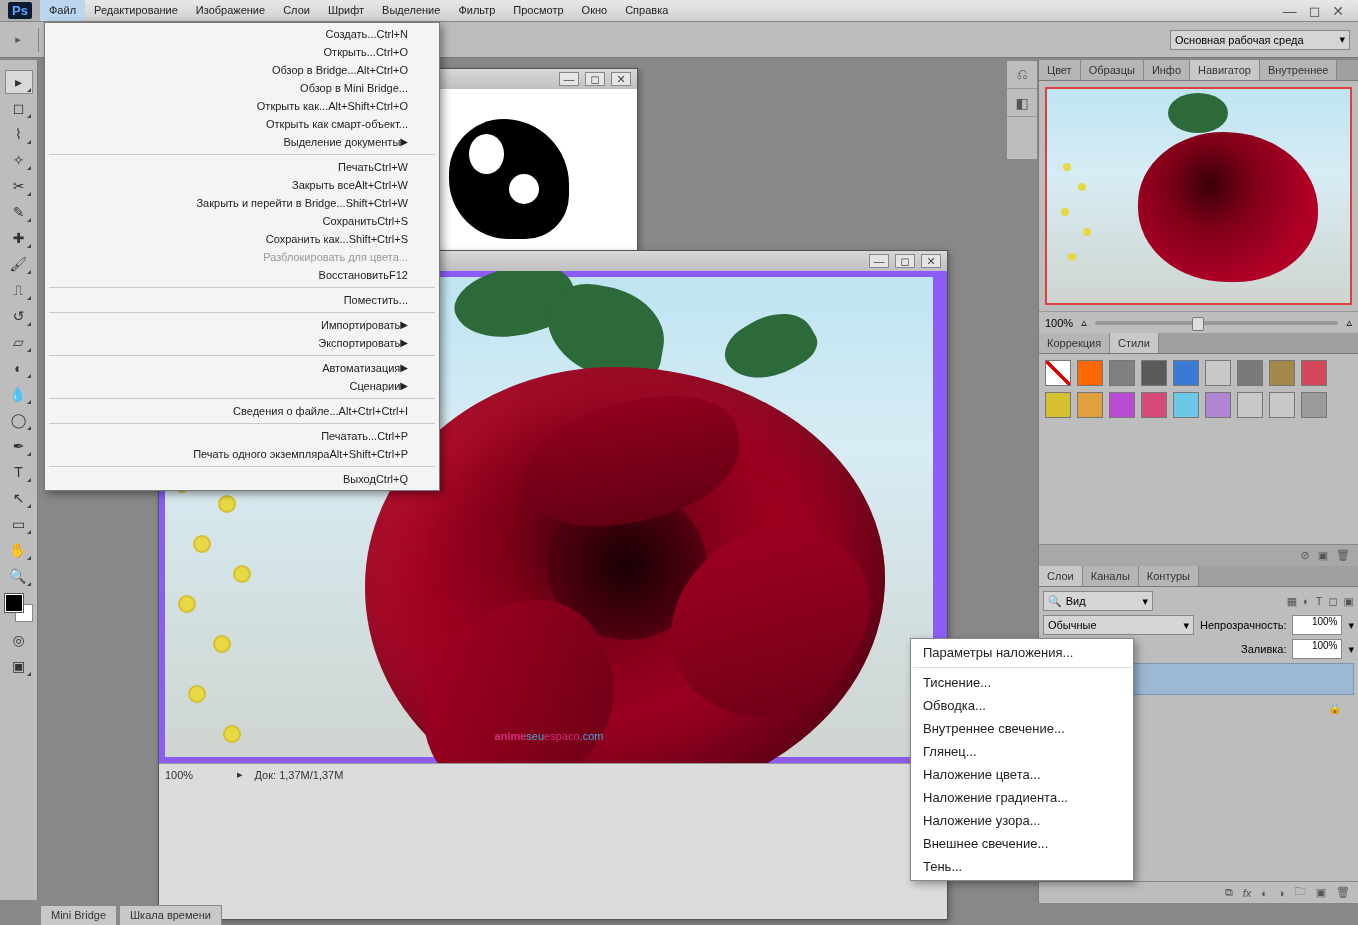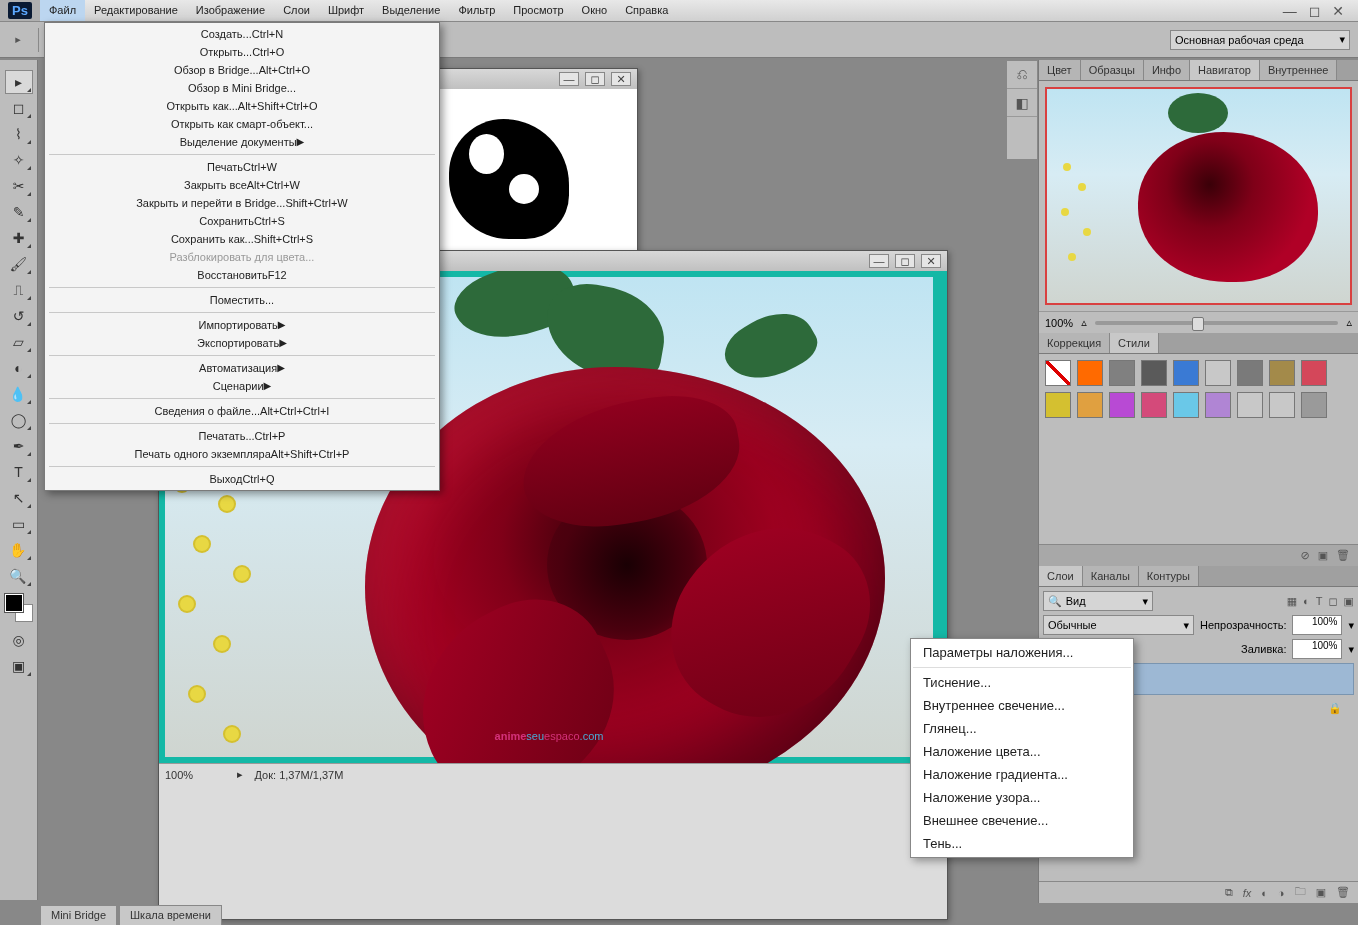--- a/index.html
+++ b/index.html
@@ -40,21 +40,21 @@
 .docwin .win-btns span { width:20px; height:14px; border:1px solid #888; background:#e5e5e5; display:flex; align-items:center; justify-content:center; font-size:11px; color:#444; }
 .docwin .content { background:#c8c8c8; }
 
 .doc1 { left:290px; top:8px; width:310px; height:200px; }
 .doc1 .content { height:178px; background:#fff; position:relative; overflow:hidden; }
 .ink { position:absolute; left:120px; top:30px; width:120px; height:120px; background:#000; border-radius:50% 60% 40% 55%; }
 .ink:before { content:""; position:absolute; left:20px; top:15px; width:35px; height:40px; background:#fff; border-radius:50%; }
 .ink:after { content:""; position:absolute; left:60px; top:55px; width:30px; height:30px; background:#fff; border-radius:50%; }
 
 .doc2 { left:120px; top:190px; width:790px; height:670px; }
-.doc2 .content { height:492px; background:#14b8a6; position:relative; overflow:hidden; }
+.doc2 .content { height:492px; background:#8b5cf6; position:relative; overflow:hidden; }
 .rose-img { position:absolute; left:6px; top:6px; right:14px; bottom:6px; background:linear-gradient(180deg,#bfe4f2 0%, #d7ecf4 35%, #cfd5d0 100%); }
 .leaf { position:absolute; background:#2d6a3a; border-radius:40% 60% 30% 70%; }
 .leaf.l1 { left:290px; top:-10px; width:120px; height:70px; transform:rotate(-20deg);}
 .leaf.l2 { left:380px; top:10px; width:120px; height:90px; transform:rotate(10deg);}
 .leaf.l3 { left:560px; top:40px; width:90px; height:60px; transform:rotate(-30deg);}
 .rose { position:absolute; left:200px; top:90px; width:520px; height:440px; background:radial-gradient(circle at 45% 40%, #3a0008 0%, #5a0010 12%, #7f0018 25%, #9e0020 45%, #b00026 70%, #8a001c 100%); border-radius:48% 52% 55% 45% / 50% 48% 52% 50%; box-shadow:inset -30px -30px 80px rgba(0,0,0,.5), inset 30px 30px 60px rgba(255,80,100,.2);}
 .rose:before{content:"";position:absolute;left:35%;top:28%;width:160px;height:150px;background:radial-gradient(circle,#1a0004 0%,#4a000e 60%,transparent 100%);border-radius:50%;}
 .petal{position:absolute;border-radius:60% 40% 55% 45%;background:linear-gradient(135deg,#a60024,#6a0014);}
 .petal.p1{left:10%;top:55%;width:200px;height:180px;transform:rotate(-25deg);}
 .petal.p2{right:5%;top:35%;width:180px;height:200px;transform:rotate(30deg);}
@@ -97,21 +97,21 @@
 .layer-row { display:flex; align-items:center; gap:6px; margin-bottom:4px; }
 .layer-select { height:20px; border:1px solid #888; background:#d5d5d5; padding:0 4px; display:flex; align-items:center; font-size:10px;}
 .layer-input { width:50px; height:20px; border:1px solid #888; background:#fff; text-align:right; padding:0 4px; font-size:10px;}
 .layer-icons { display:flex; gap:6px; color:#555; font-size:13px; }
 .layer-entry { height:32px; background:#9db8d4; border:1px solid #7a95b0; margin-top:4px; }
 .layer-lock { height:26px; display:flex; align-items:center; justify-content:flex-end; padding:0 12px; color:#555; }
 .layers-footer { height:22px; border-top:1px solid #888; background:#bdbdbd; display:flex; justify-content:flex-end; align-items:center; gap:10px; padding:0 8px; color:#555; font-size:12px;}
 
 
 .dropdown { position:absolute; left:44px; top:22px; width:396px; background:#f4f4f4; border:1px solid #7a7a7a; box-shadow:3px 3px 8px rgba(0,0,0,.4); z-index:100; padding:2px 0;}
-.dropdown .item { display:flex; justify-content:center; padding:3px 31px; font-size:13px; color:#222; cursor:default;}
+.dropdown .item { display:flex; justify-content:flex-end; padding:3px 31px; font-size:13px; color:#222; cursor:default;}
 .dropdown .item.disabled { color:#999; }
 .dropdown .item .arrow { font-size:10px; }
 .dropdown .sep { height:1px; background:#c8c8c8; margin:3px 4px; }
 
 
 .fx-menu { position:absolute; left:910px; top:638px; width:224px; background:#fff; border:1px solid #888; box-shadow:3px 3px 8px rgba(0,0,0,.35); z-index:100; padding:2px 0;}
 .fx-menu .item { padding:4px 12px; font-size:13px; color:#222; cursor:default;}
 .fx-menu .sep { height:1px; background:#ddd; margin:3px 2px;}
 
 
@@ -480,20 +480,21 @@
     <div class="item">
       <span>Выход</span>
       <span>Ctrl+Q</span>
     </div>
   </div>
 
 <div class="fx-menu" id="fx-menu">
     <div class="item">Параметры наложения...</div>
     <div class="sep"></div>
     <div class="item">Тиснение...</div>
+    <div class="item">Обводка...</div>
     <div class="item">Внутреннее свечение...</div>
     <div class="item">Глянец...</div>
     <div class="item">Наложение цвета...</div>
     <div class="item">Наложение градиента...</div>
     <div class="item">Наложение узора...</div>
     <div class="item">Внешнее свечение...</div>
     <div class="item">Тень...</div>
   </div>
 
 <div class="bottom-tabs">

